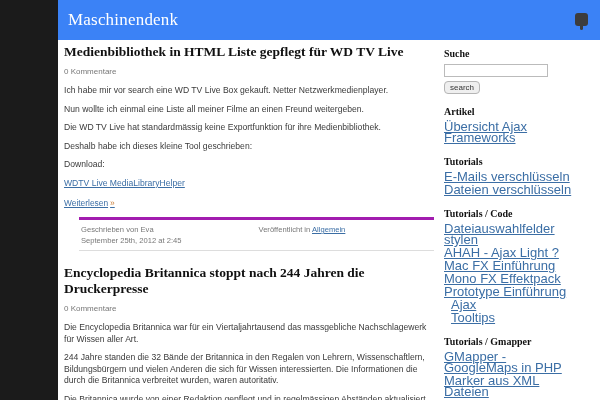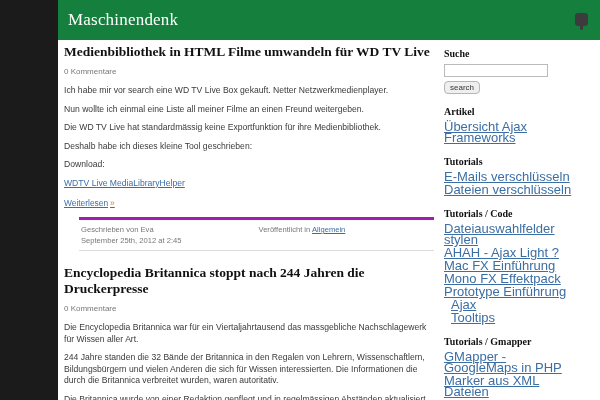--- a/index.html
+++ b/index.html
@@ -25,21 +25,21 @@
   .gutter {
     position: absolute;
     left: 0; top: 0;
     width: 58px; height: 400px;
     background: #1b1b1b;
   }
   .header {
     position: absolute;
     left: 58px; top: 0;
     width: 542px; height: 40px;
-    background: #15803d;
+    background: #3b82f6;
   }
   .site-title {
     position: absolute;
     left: 10px; top: 10px;
     color: #ffffff;
     font-size: 17px;
     font-family: "Liberation Serif", serif;
     letter-spacing: 0.2px;
   }
   .header-dot {
@@ -165,21 +165,21 @@
 
   <div class="header">
     <div class="site-title">Maschinendenk</div>
     <div class="header-dot"></div>
   </div>
 
   <div class="content">
 
     <div class="post">
       <h2 class="post-title">
-        <a href="#">Medienbibliothek in HTML Filme umwandeln für WD TV Live</a>
+        <a href="#">Medienbibliothek in HTML Liste gepflegt für WD TV Live</a>
       </h2>
       <div class="comments-line">0 Kommentare</div>
       <div class="post-body">
         <p>Ich habe mir vor search eine WD TV Live Box gekauft. Netter Netzwerkmedienplayer.</p>
         <p>Nun wollte ich einmal eine Liste all meiner Filme an einen Freund weitergeben.</p>
         <p>Die WD TV Live hat standardmässig keine Exportfunktion für ihre Medienbibliothek.</p>
         <p>Deshalb habe ich dieses kleine Tool geschrieben:</p>
         <p>Download:</p>
         <p>
           <a class="inline" href="#">WDTV Live MediaLibraryHelper</a>

